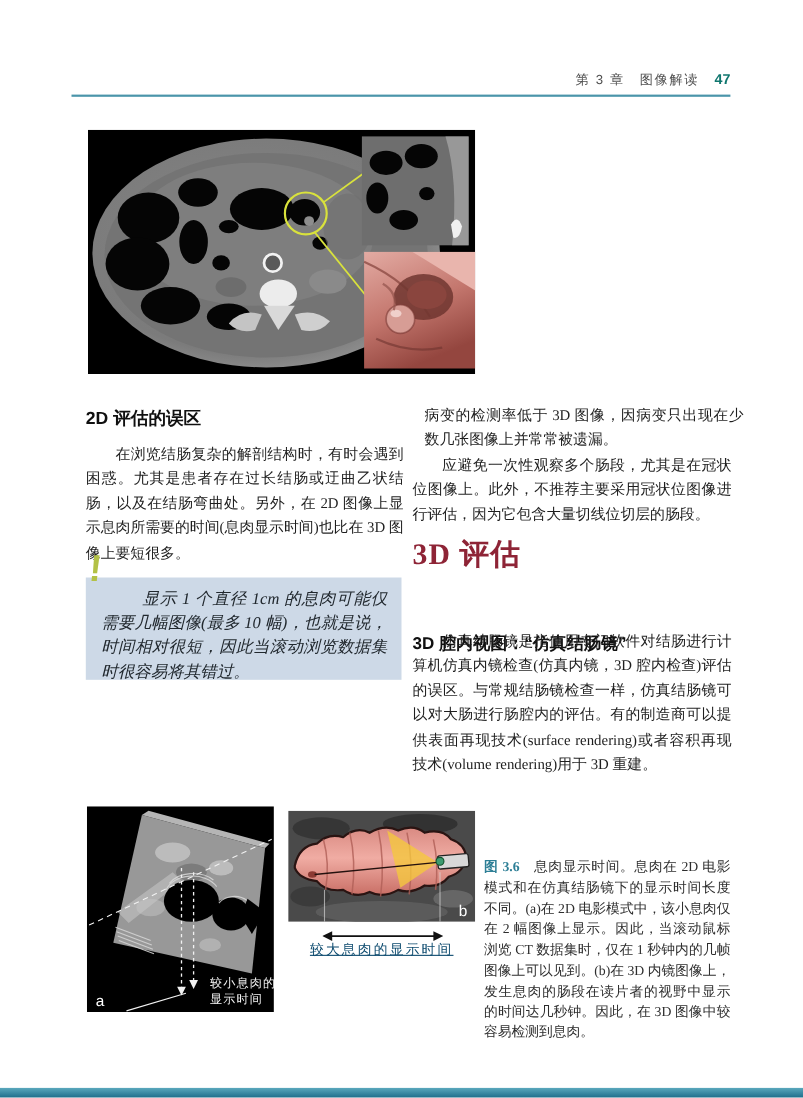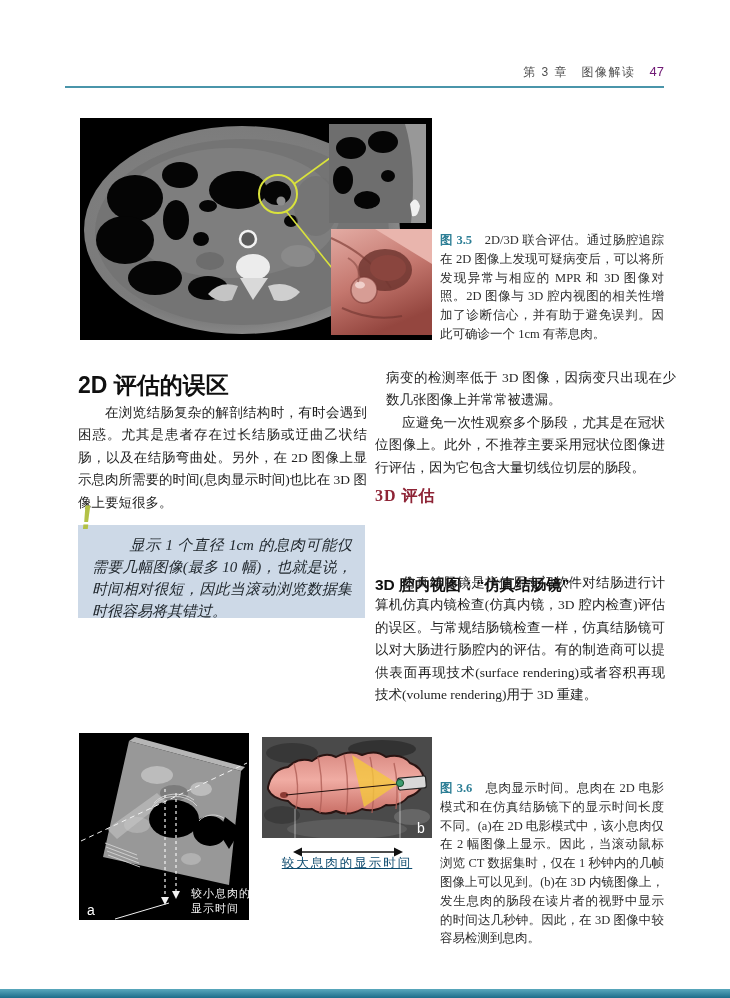--- a/index.html
+++ b/index.html
@@ -4,36 +4,36 @@
 <style>
   html,body { margin:0; padding:0; background:#e9e9e9; }
   .page {
     position:relative; width:730px; height:998px; margin:0 auto;
     background:#ffffff; overflow:hidden;
     font-family:"Liberation Serif", serif; color:#1f1f1f;
   }
   
   .header-line { position:absolute; top:64px; right:66px; font-family:"Liberation Sans", sans-serif;
     font-size:12px; color:#4f4f4f; letter-spacing:1.5px; }
-  .page-num { font-weight:normal; color:#701a75; font-size:13px; margin-left:14px; letter-spacing:0; }
+  .page-num { font-weight:bold; color:#0f766e; font-size:13px; margin-left:14px; letter-spacing:0; }
   .header-rule { position:absolute; top:86px; left:65px; width:599px; height:2px; background:#4a95aa; }
 
   
   .caption { position:absolute; width:224px; font-size:12.5px; line-height:18.8px;
     color:#2d2d2d; text-align:justify; }
   .figlabel { color:#2e7f96; font-weight:bold; }
 
   
   .para { position:absolute; width:289px; font-size:13.5px; line-height:22.4px;
     color:#1e1e1e; text-align:justify; }
   .indent { text-indent:2em; }
   .h2 { position:absolute; font-family:"Liberation Sans", sans-serif; font-weight:bold;
-    font-size:23px; color:#101010; }
+    font-size:16px; color:#101010; }
   .h3d { position:absolute; font-family:"Liberation Serif", serif; font-weight:bold;
-    font-size:16px; color:#8e2436; letter-spacing:1px; }
+    font-size:27px; color:#8e2436; letter-spacing:1px; }
   .h3sub { position:absolute; font-family:"Liberation Sans", sans-serif; font-weight:bold;
     font-size:15.5px; color:#101010;margin-top:34px; }
 
   
   .tipbox { position:absolute; left:78px; top:525px; width:287px; height:93px; background:#cdd9e7; }
   .tiptext { position:absolute; left:92px; top:534px; width:260px; font-size:15px; line-height:22px;
     font-style:italic; color:#21282e; text-indent:2.5em; text-align:justify; }
   .excl { position:absolute; left:81px; top:498px; font-family:"Liberation Sans", sans-serif;
     font-size:34px; font-weight:900; color:#b3c146; transform:skewX(-6deg); }
 
@@ -128,23 +128,20 @@
         <ellipse cx="308" cy="150" rx="18" ry="13" fill="#8a453e"></ellipse>
         <path d="M262,190 q30,14 60,8" stroke="#6e332e" stroke-width="2" fill="none" opacity="0.6"></path>
         <circle cx="284" cy="172" r="13" fill="#d79d95"></circle>
         <circle cx="284" cy="172" r="13" fill="none" stroke="#7c3b35" stroke-width="1.5" opacity="0.6"></circle>
         <ellipse cx="280" cy="167" rx="5" ry="3.5" fill="#f3d6d0" opacity="0.9"></ellipse>
         <path d="M268,140 q14,8 10,24" stroke="#93524b" stroke-width="2" fill="none" opacity="0.7"></path>
       </g>
     </svg>
   </div>
 
-  <div class="caption" style="left:440px; top:231px;">
-    <span class="figlabel">图 3.5</span> <span>2D/3D 联合评估。通过肠腔追踪在 2D 图像上发现可疑病变后，可以将所发现异常与相应的 MPR 和 3D 图像对照。2D 图像与 3D 腔内视图的相关性增加了诊断信心，并有助于避免误判。因此可确诊一个 1cm 有蒂息肉。</span>
-  </div>
 
   <div class="h2" style="left:78px; top:370px;">2D 评估的误区</div>
   <div class="para indent" style="left:78px; top:402px;">在浏览结肠复杂的解剖结构时，有时会遇到困惑。尤其是患者存在过长结肠或迂曲乙状结肠，以及在结肠弯曲处。另外，在 2D 图像上显示息肉所需要的时间(息肉显示时间)也比在 3D 图像上要短很多。</div>
 
   <div class="tipbox"></div>
   <div class="excl">!</div>
   <div class="tiptext">显示 1 个直径 1cm 的息肉可能仅需要几幅图像(最多 10 幅)，也就是说，时间相对很短，因此当滚动浏览数据集时很容易将其错过。</div>
 
 
   <div class="para" style="left:386px; top:367px; width:290px;">病变的检测率低于 3D 图像，因病变只出现在少数几张图像上并常常被遗漏。</div>

